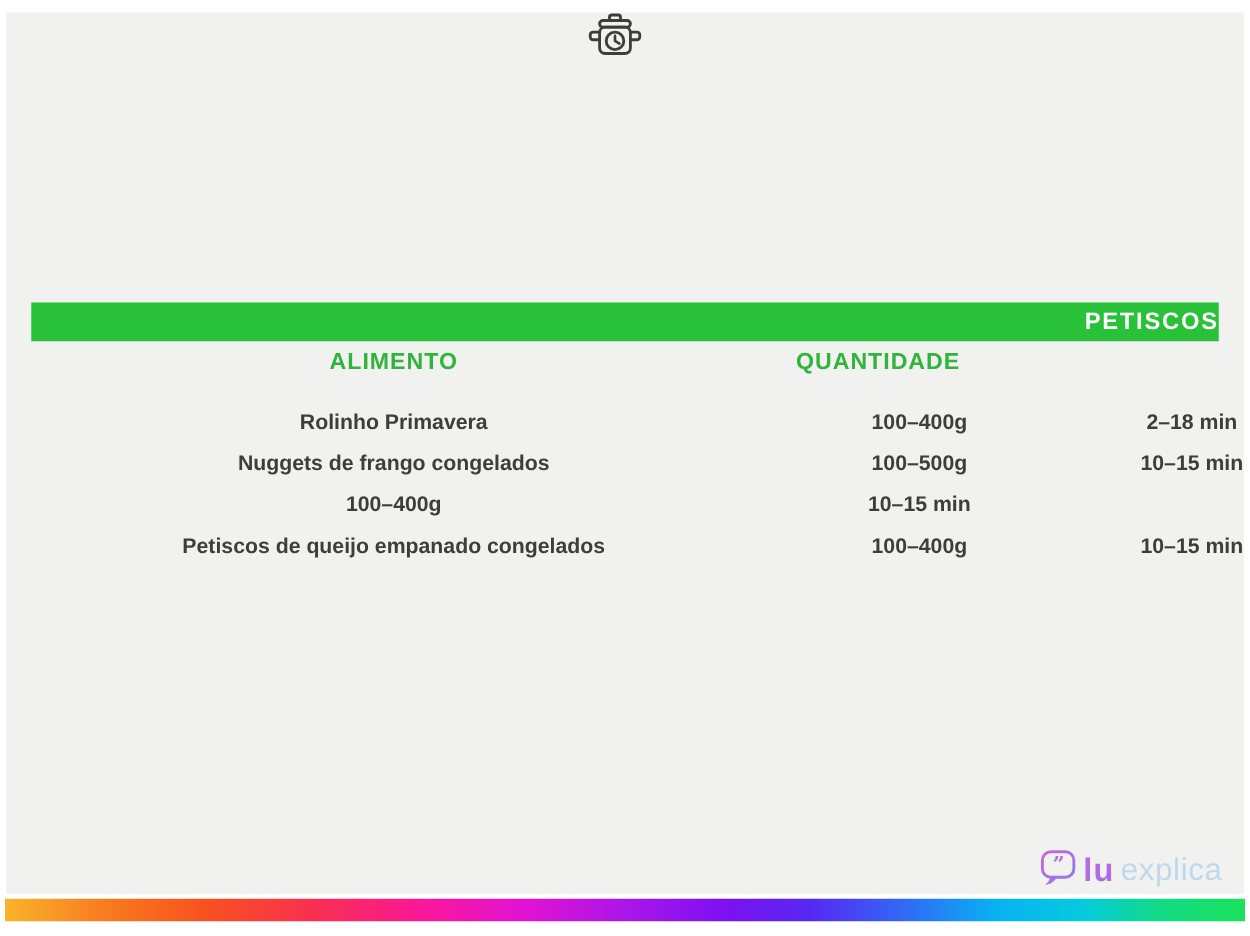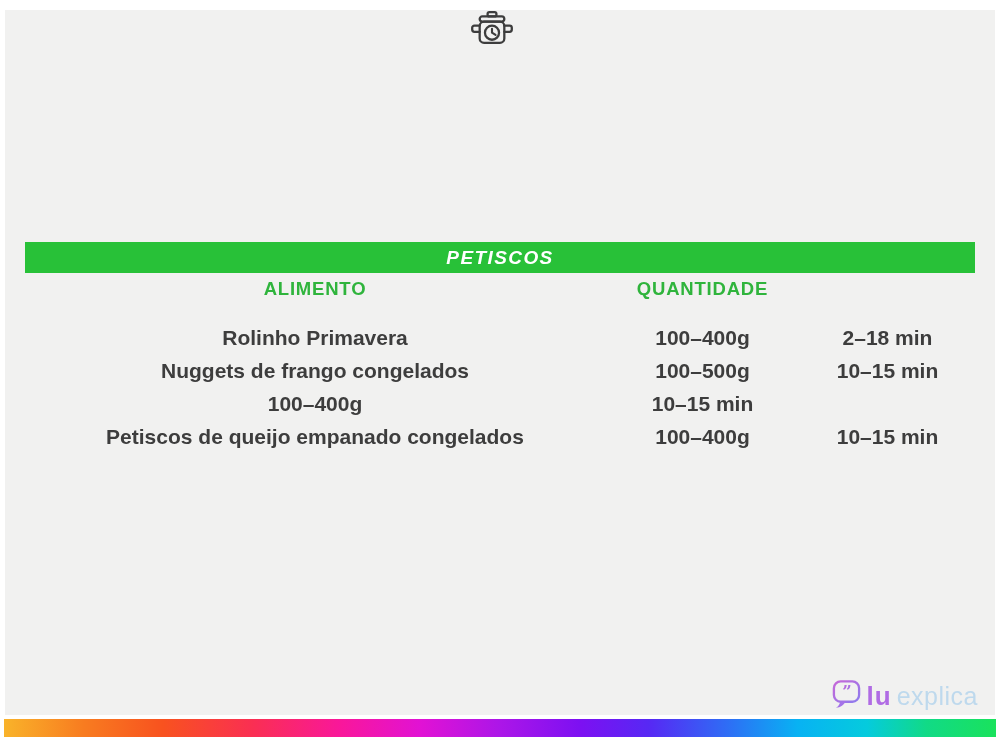--- a/index.html
+++ b/index.html
@@ -20,36 +20,36 @@
   }
   .title-text {
     font-size:27px; font-weight:bold; color:#3d3d3d; letter-spacing:1.4px;
     white-space:nowrap;
   }
   .pot-icon svg { display:block; }
   
   .banner {
     position:absolute; left:25px; top:242px; width:950px; height:31px;
     background:#28c138; color:#ffffff; font-weight:bold; font-size:19px;
-    letter-spacing:1.4px; text-align:center; line-height:31px;font-style:italic;
+    letter-spacing:1.4px; text-align:right; line-height:31px;
   }
   
   .cols {
     position:absolute; left:25px; top:276px; width:950px; height:26px;
     display:grid; grid-template-columns:580px 195px 175px;
     color:#2fb43c; font-weight:bold; font-size:18.5px; letter-spacing:0.8px;
     text-align:center; line-height:26px;
   }
   
   .rows { position:absolute; left:25px; top:321px; width:950px; }
   .row {
     height:33px; line-height:33px;
     display:grid; grid-template-columns:580px 195px 175px;
-    color:#3d3d3d; font-weight:bold; font-size:21px;
-    text-align:center; white-space:nowrap;
+    color:#3d3d3d; font-weight:bold; font-size:17px;
+    text-align:center; white-space:nowrap;gap:33px;
   }
   
   .logo {
     position:absolute; top:680px; right:22px; height:33px;
     display:flex; align-items:center; gap:5px;
   }
   .logo-lu {
     font-size:26px; font-weight:bold; color:#b06ce4; letter-spacing:1px;
     line-height:33px;
   }

